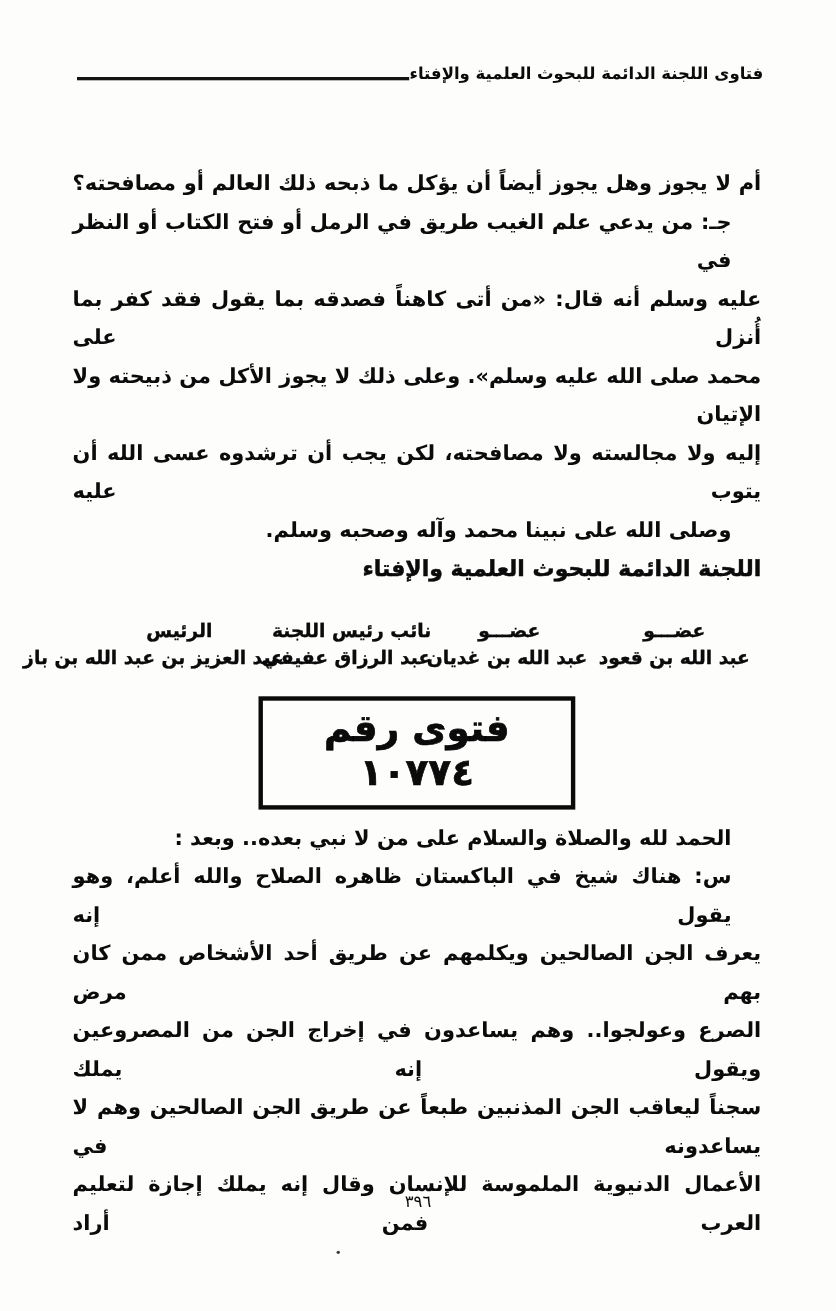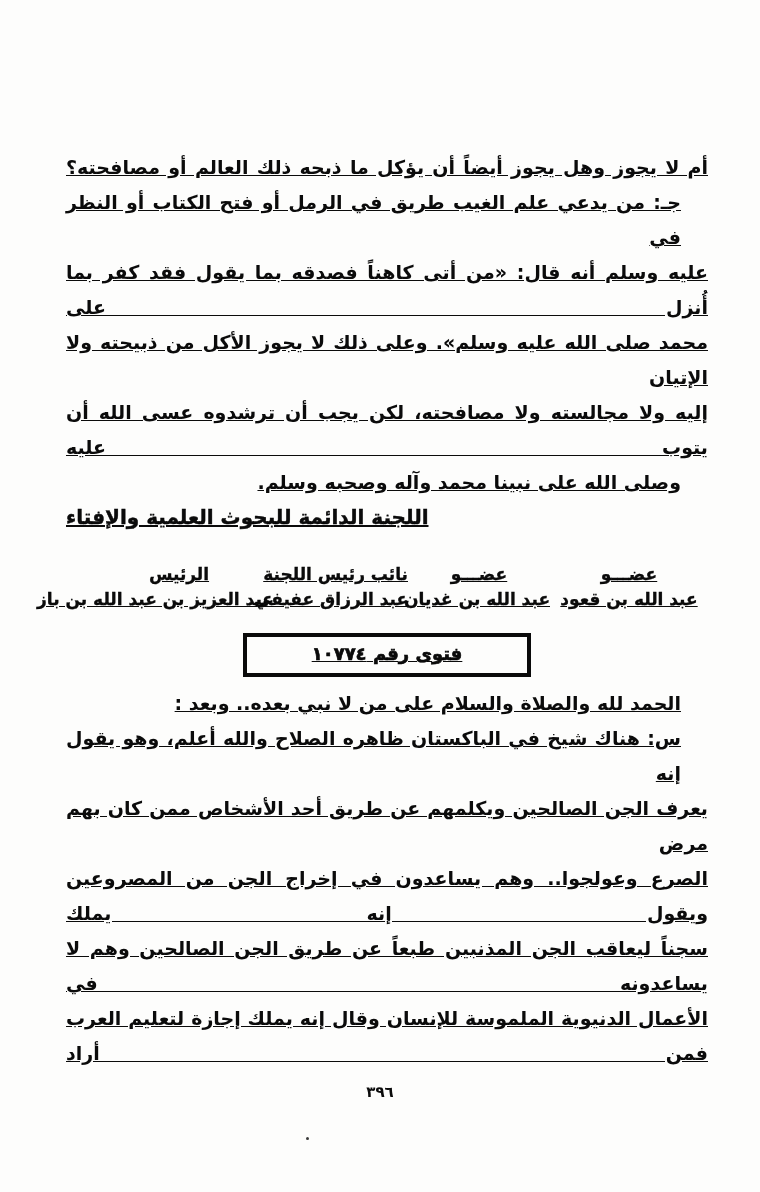--- a/index.html
+++ b/index.html
@@ -23,31 +23,31 @@
     font-size:15px; font-weight:bold; white-space:nowrap;
     letter-spacing:0;
   }
   .running-head .rule {
     flex:1 1 auto; height:0;
     border-bottom:3px solid #141414;
     margin-bottom:3px;
   }
 
   
-  .content { position:absolute; top:150px; right:52px; left:66px;text-decoration:underline; }
+  .content { position:absolute; top:150px; right:68px; left:66px; }
   .line {
     font-size:19px; font-weight:bold; line-height:35px;
     text-align:right; white-space:normal;
   }
   .line.just { text-align:justify; text-align-last:justify; }
   .line.indent { padding-right:27px; }
 
   .committee-line {
     font-size:20px; font-weight:bold; line-height:35px;
-    text-align:left; -webkit-text-stroke:0.4px #000;
+    text-align:right; -webkit-text-stroke:0.4px #000;
   }
 
   
   .signatures {
     margin-top:27px;
     display:grid;
     grid-template-columns:158px 142px 134px 190px;
     width:100%;
   }
   .sig { text-align:center; }
@@ -59,42 +59,46 @@
   
   .fatwa-box {
     margin:21px auto 0;
     width:280px;
     border:4px solid #0a0a0a;
     text-align:center;
     padding:6px 0 9px;
     background:#fdfdfc;
   }
   .fatwa-box .box-title {
-    font-size:18px; font-weight:bold;
+    font-size:34px; font-weight:bold;
     -webkit-text-stroke:0.6px #000;
   }
 
   .question { margin-top:9px; }
 
   .page-number {
     position:absolute; top:1083px; right:0; left:0;
     text-align:center;
-    font-size:15px; font-weight:bold;
+    font-size:15px; font-weight:normal;
   }
 
   .speck {
     position:absolute; left:306px; top:1137px;
     width:3px; height:3px; background:#3a3a3a; border-radius:50%;
   }
 </style>
 </head>
 <body>
 
 <div class="page">
 
+  <div class="running-head">
+    <span class="title">فتاوى اللجنة الدائمة للبحوث العلمية والإفتاء</span>
+    <span class="rule"></span>
+  </div>
 
   <div class="content">
 
     <section>
       <div class="line just">أم لا يجوز وهل يجوز أيضاً أن يؤكل ما ذبحه ذلك العالم أو مصافحته؟</div>
       <div class="line just indent">جـ: من يدعي علم الغيب طريق في الرمل أو فتح الكتاب أو النظر في</div>
       <div class="line just">عليه وسلم أنه قال: «من أتى كاهناً فصدقه بما يقول فقد كفر بما أُنزل على</div>
       <div class="line just">محمد صلى الله عليه وسلم». وعلى ذلك لا يجوز الأكل من ذبيحته ولا الإتيان</div>
       <div class="line just">إليه ولا مجالسته ولا مصافحته، لكن يجب أن ترشدوه عسى الله أن يتوب عليه</div>
       <div class="line indent">وصلى الله على نبينا محمد وآله وصحبه وسلم.</div>

